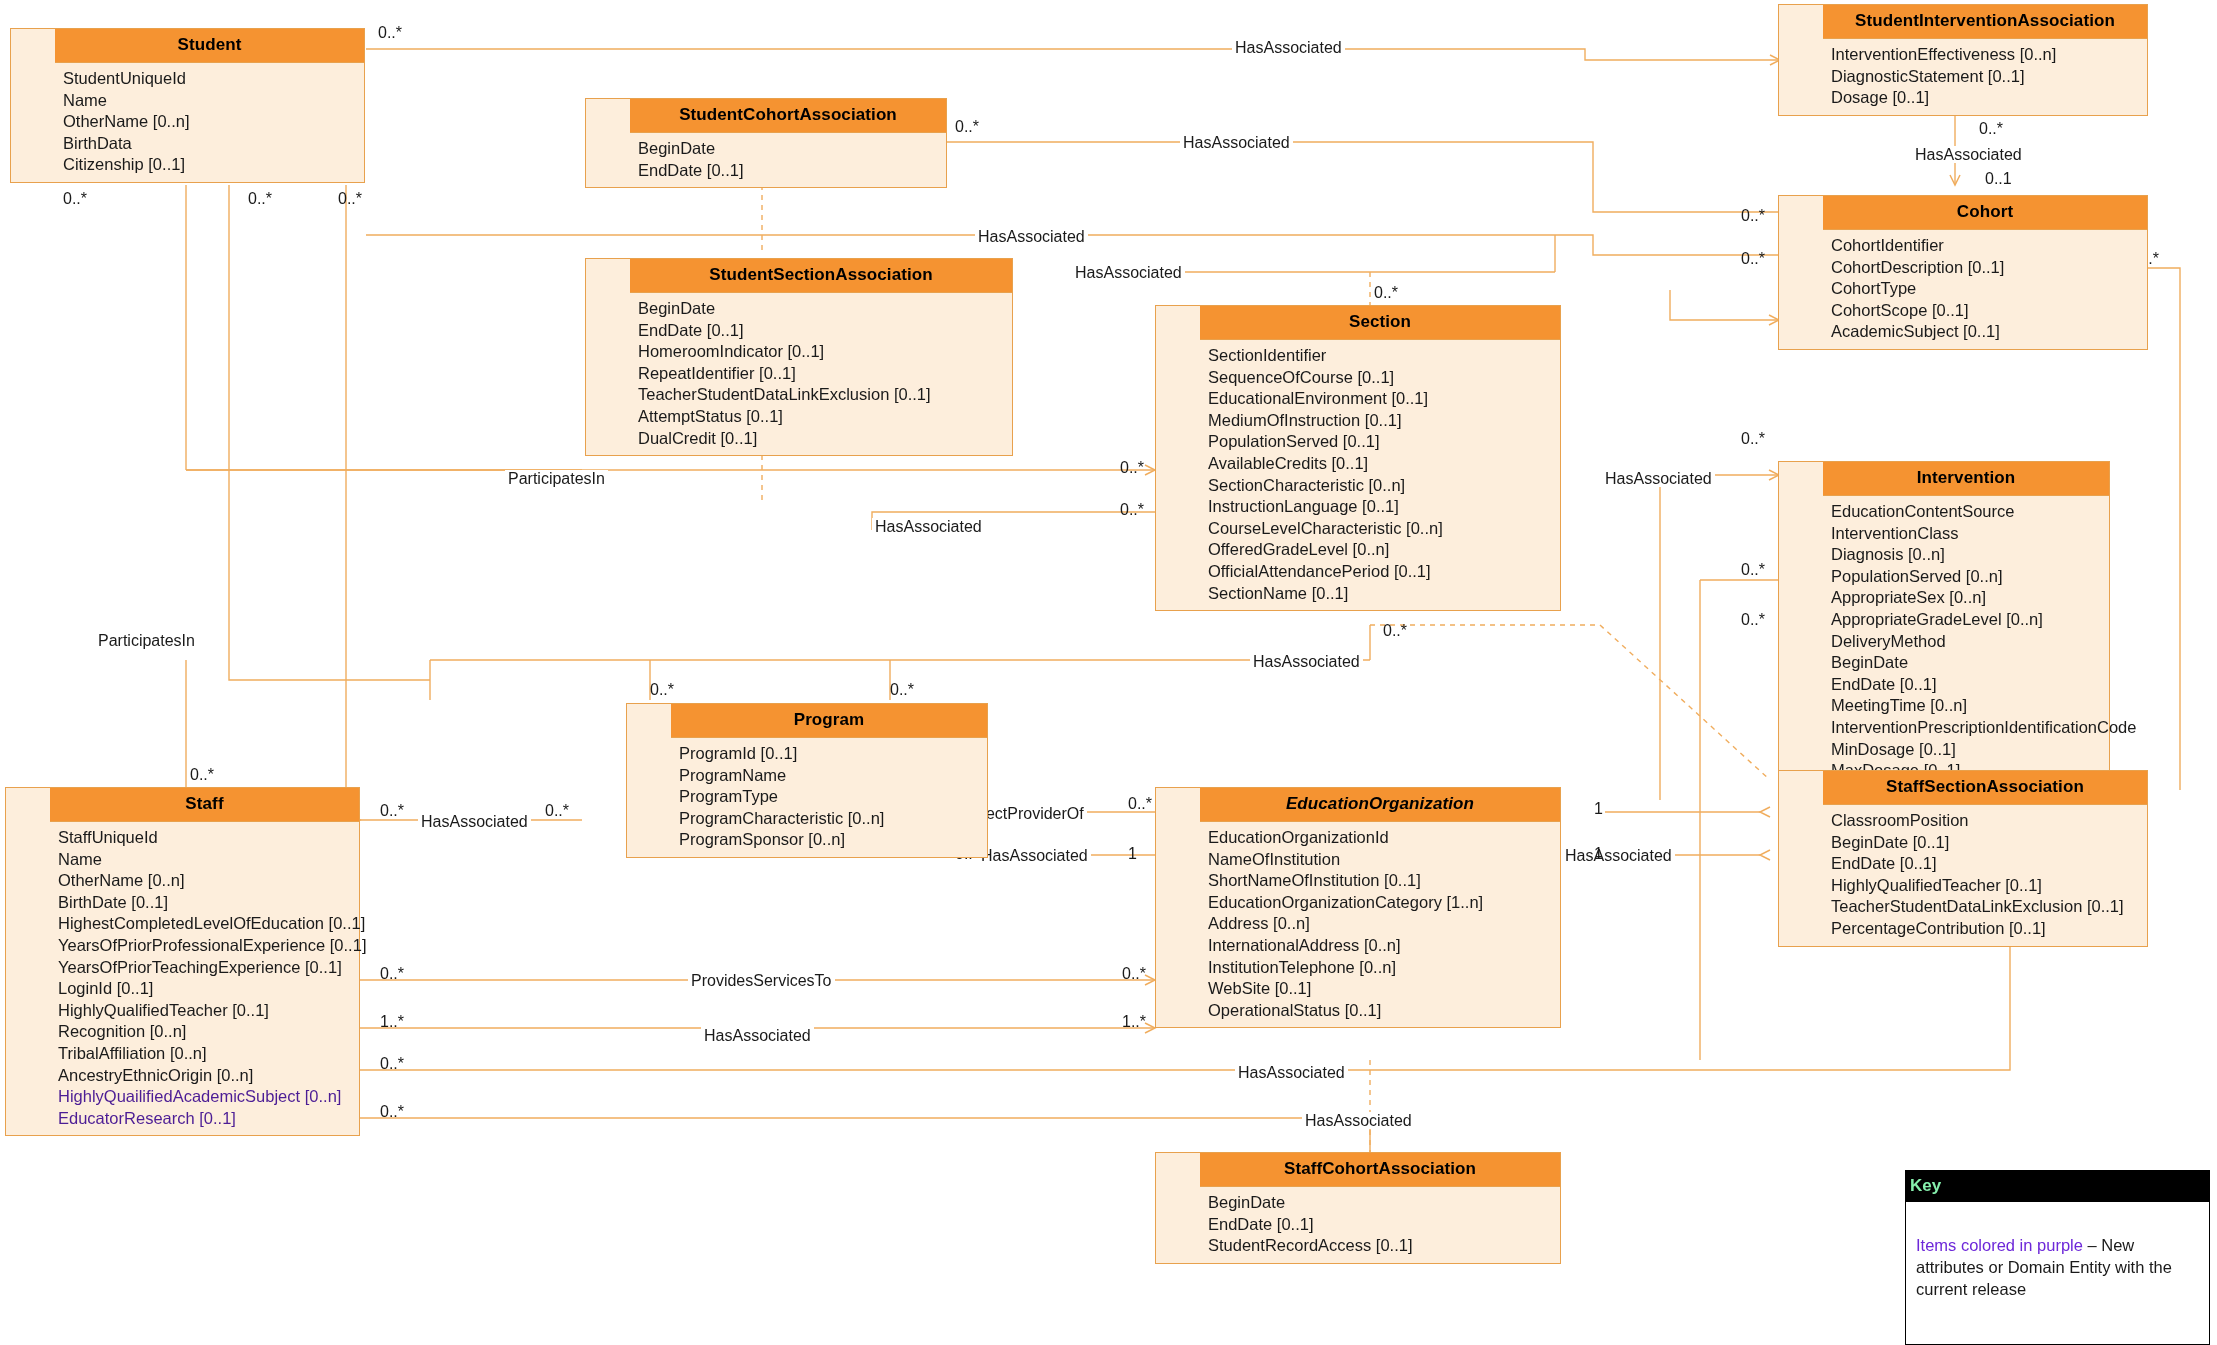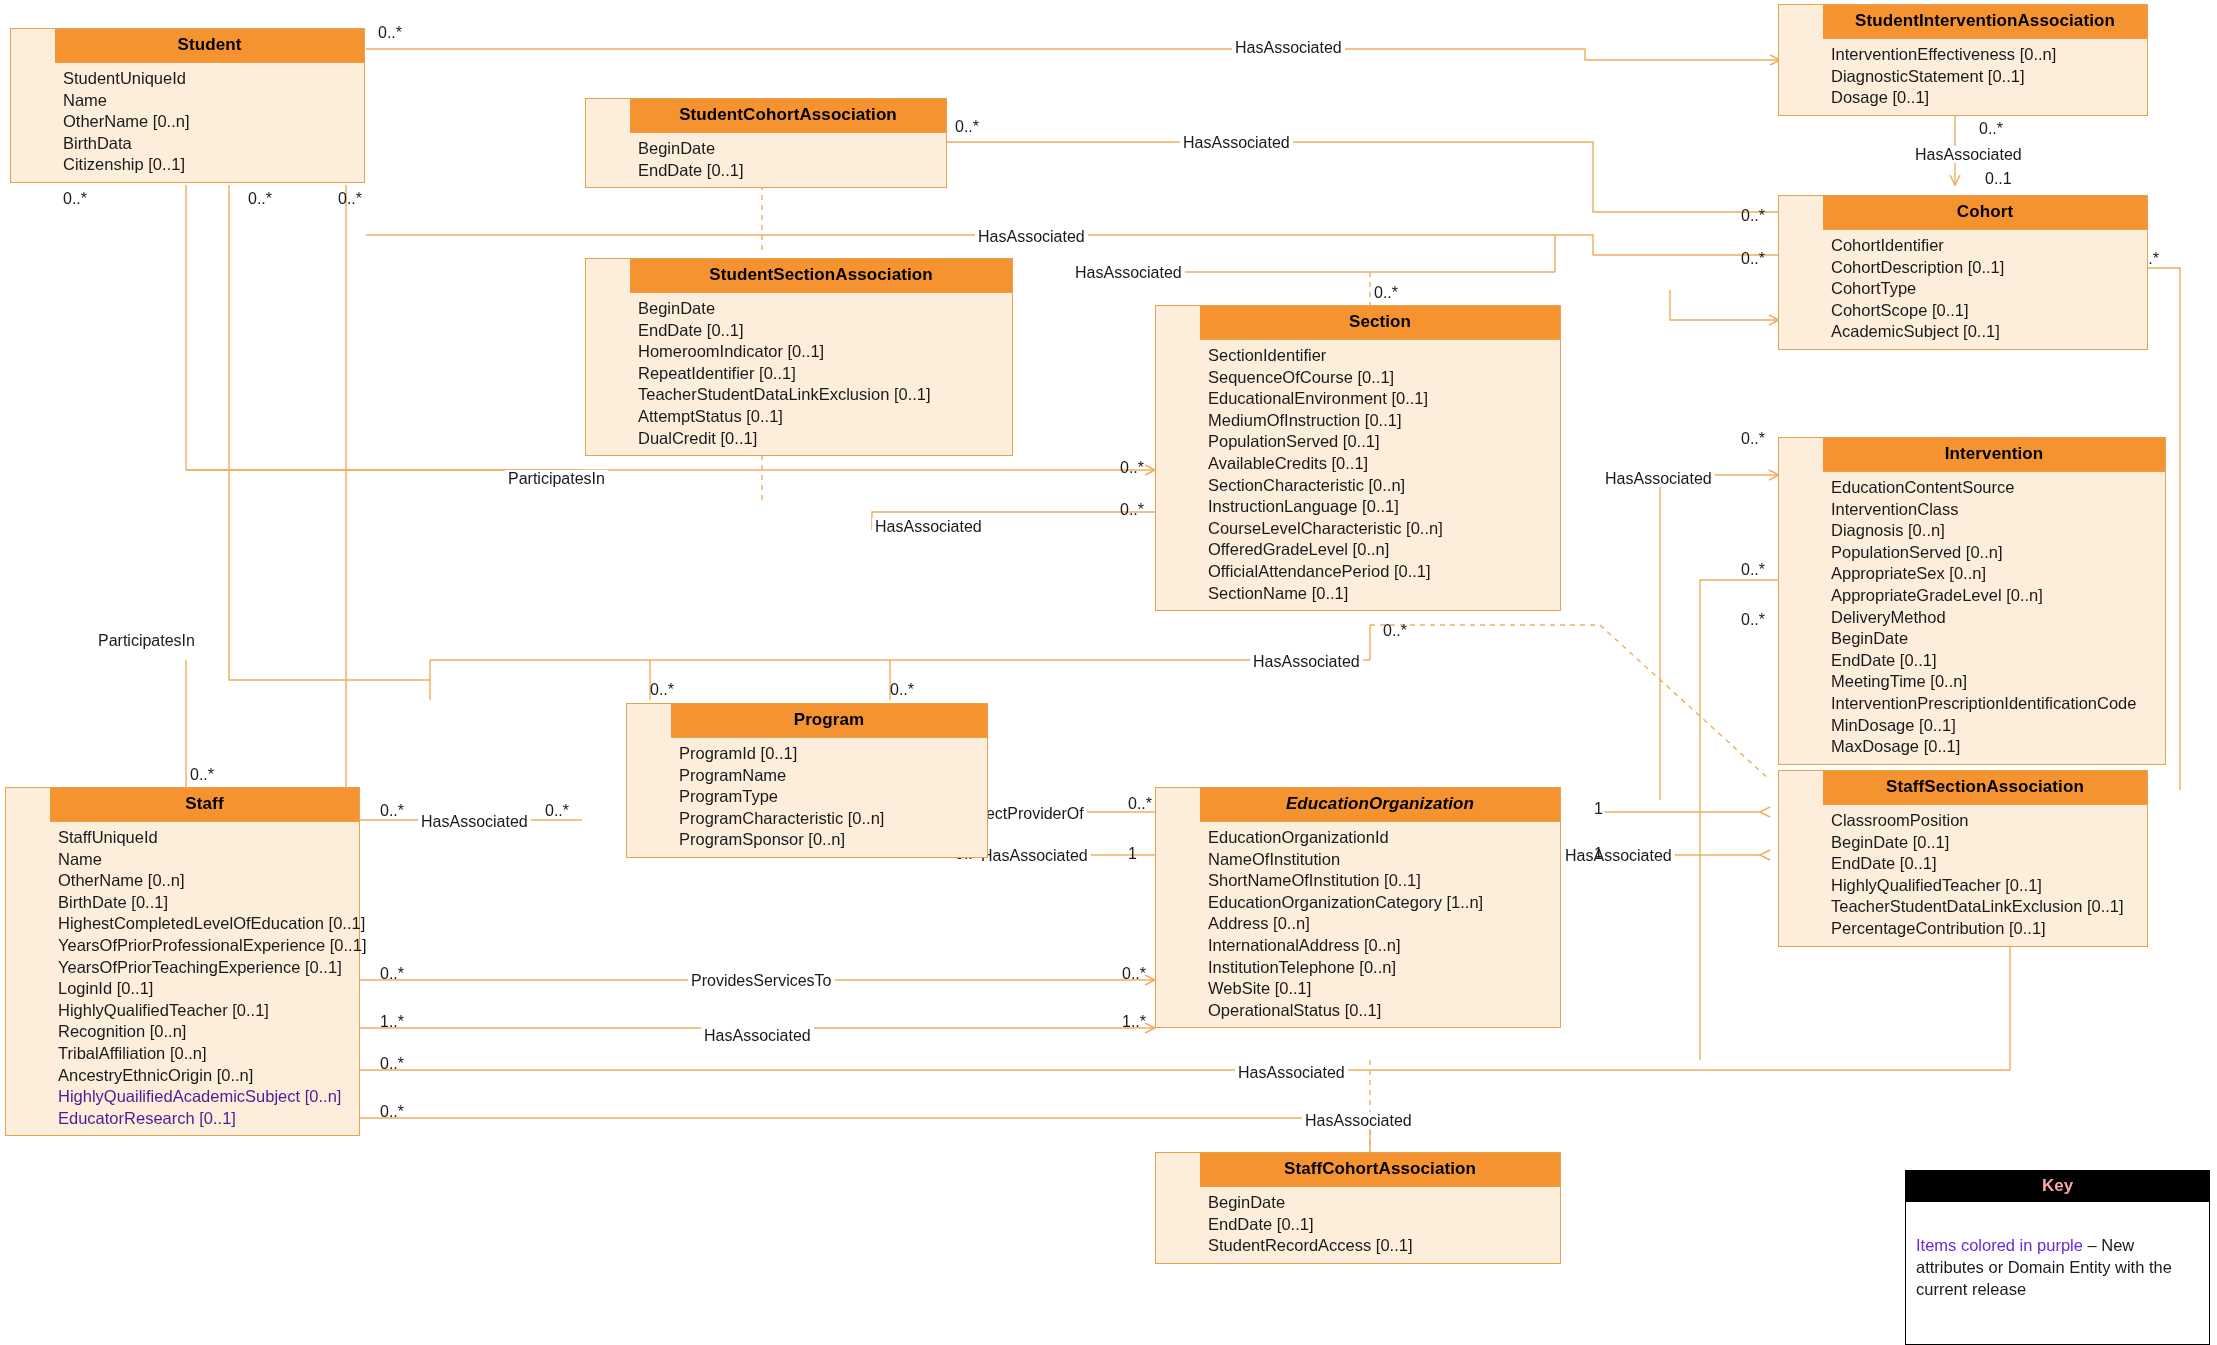--- a/index.html
+++ b/index.html
@@ -58,24 +58,23 @@
 
   .key-box {
     position: absolute;
     box-sizing: border-box;
     border: 1px solid #000000;
     background: #ffffff;
     z-index: 6;
   }
   .key-header {
     background: #000000;
-    color: #fca5a5;
+    color: #86efac;
     font-weight: bold;
     font-size: 17px;
-    text-align: center;
     padding: 5px 4px 6px 4px;
   }
   .key-body {
     padding: 32px 10px 10px 10px;
     font-size: 16.5px;
     line-height: 22px;
   }
   .key-purple { color: #6d28d9; }
 
   .edge-label {
@@ -240,21 +239,21 @@
       <div class="uml-attr">AvailableCredits [0..1]</div>
       <div class="uml-attr">SectionCharacteristic  [0..n]</div>
       <div class="uml-attr">InstructionLanguage [0..1]</div>
       <div class="uml-attr">CourseLevelCharacteristic [0..n]</div>
       <div class="uml-attr">OfferedGradeLevel [0..n]</div>
       <div class="uml-attr">OfficialAttendancePeriod [0..1]</div>
       <div class="uml-attr">SectionName [0..1]</div>
     </div>
   </div>
 
-  <div class="uml-class" style="left:1778px; top:437px; width:388px;">
+  <div class="uml-class" style="left:1778px; top:461px; width:332px;">
     <div class="uml-header">Intervention</div>
     <div class="uml-attrs">
       <div class="uml-attr">EducationContentSource</div>
       <div class="uml-attr">InterventionClass</div>
       <div class="uml-attr">Diagnosis [0..n]</div>
       <div class="uml-attr">PopulationServed [0..n]</div>
       <div class="uml-attr">AppropriateSex [0..n]</div>
       <div class="uml-attr">AppropriateGradeLevel [0..n]</div>
       <div class="uml-attr">DeliveryMethod</div>
       <div class="uml-attr">BeginDate</div>

